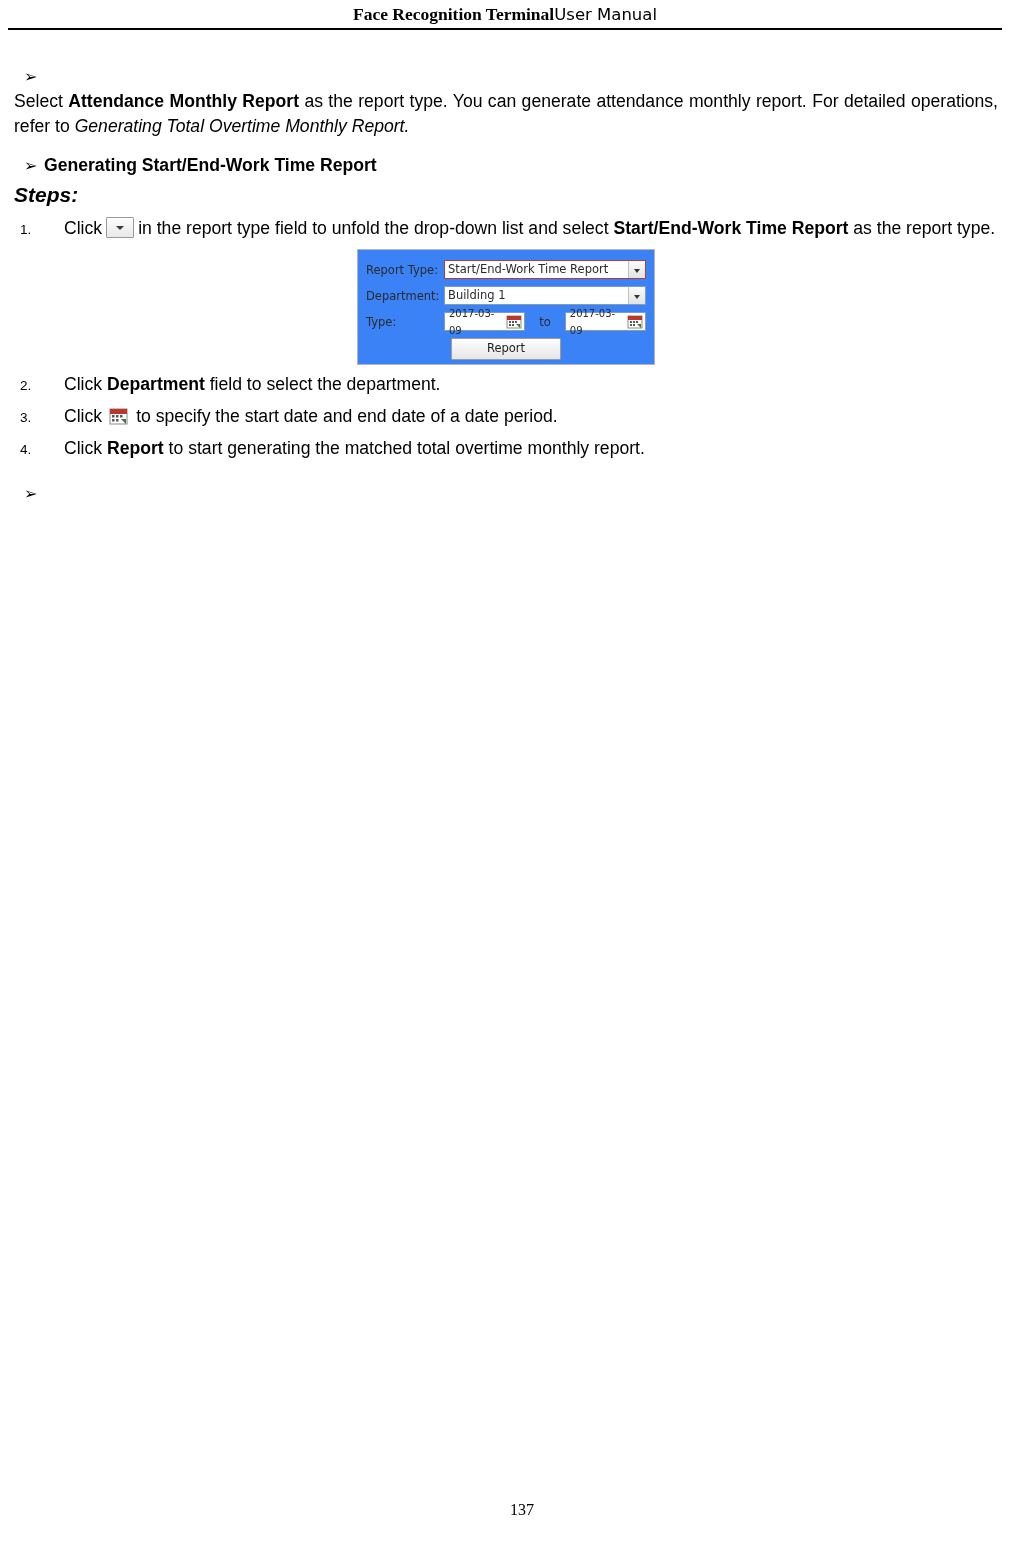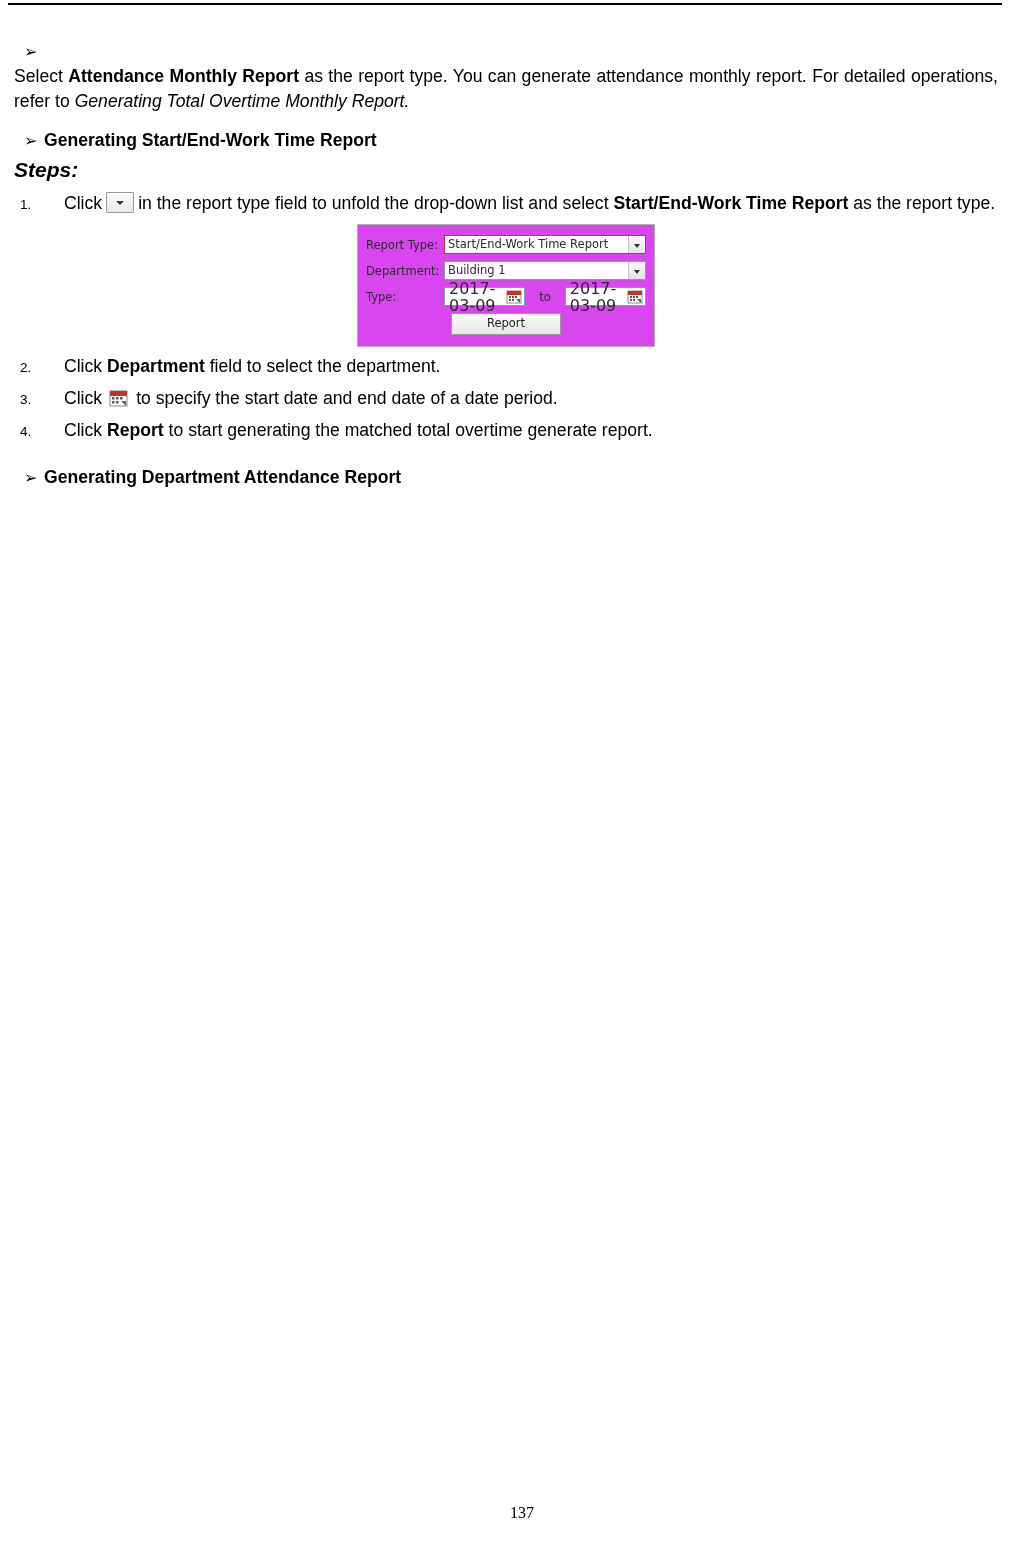--- a/index.html
+++ b/index.html
@@ -134,23 +134,23 @@
   .cal-svg { display: block; }
 
   
   .figure-wrap {
     display: flex;
     justify-content: center;
     margin-top: 8px;
   }
   .dialog {
     width: 298px;
-    background: #d946ef;
+    background: #3b82f6;
     border: 1px solid #b4b4b4;
-    padding: 10px 8px 11px 8px;
+    padding: 10px 8px 4px 8px;
     box-sizing: border-box;
     font-family: "DejaVu Sans", sans-serif;
     font-size: 11.5px;
     color: #2b2b2b;
   }
   .d-row {
     display: flex;
     align-items: center;
     margin-bottom: 7px;
   }
@@ -204,21 +204,21 @@
     border-top: 4px solid #333;
   }
   .date-box {
     display: flex;
     align-items: center;
     background: #ffffff;
     border: 1px solid #7f9db9;
     height: 19px;
     box-sizing: border-box;
     padding: 0 1px 0 4px;
-    font-size: 16px;
+    font-size: 10px;
   }
   .date-text { line-height: 17px; }
   .cal-btn {
     width: 17px;
     height: 16px;
     margin-left: 4px;
     position: relative;
   }
   .to-label {
     margin: 0 14px;
@@ -251,20 +251,23 @@
     text-align: center;
     font-size: 16px;
     font-family: "Liberation Serif", serif;
   }
 </style>
 </head>
 <body>
 
 <div class="page">
 
+  <div class="header">
+    <span class="title-bold">Face Recognition Terminal</span><span class="title-rest">User Manual</span>
+  </div>
   <div class="header-rule"></div>
 
   <div class="content">
 
     <div class="spacer-lg"></div>
 
 
     <div class="spacer-md"></div>
 
     <div class="bullet-head">
@@ -377,29 +380,28 @@
             <rect x="8" y="13" width="2.5" height="2.5" fill="#5a5a5a"></rect>
             <path d="M13 13 l5 0 l0 5 l-5 -5z" fill="#3a7a36"></path>
           </svg>
         </span><span>to specify the start date and end date of a date period.</span>
       </span>
     </div>
 
     <div class="step">
       <span class="step-num">4.</span>
       <span class="step-body">
-        <span>Click </span><b>Report</b><span> to start generating the matched total overtime generate report.</span>
+        <span>Click </span><b>Report</b><span> to start generating the matched total overtime monthly report.</span>
       </span>
     </div>
 
     <div class="spacer-lg"></div>
 
     <div class="bullet-head">
       <span class="arrow-glyph">➢</span>
-      <span>Generating Department Attendance Report</span>
     </div>
 
   </div>
 
   <div class="footer">
     <span>137</span>
   </div>
 
 </div>
 

